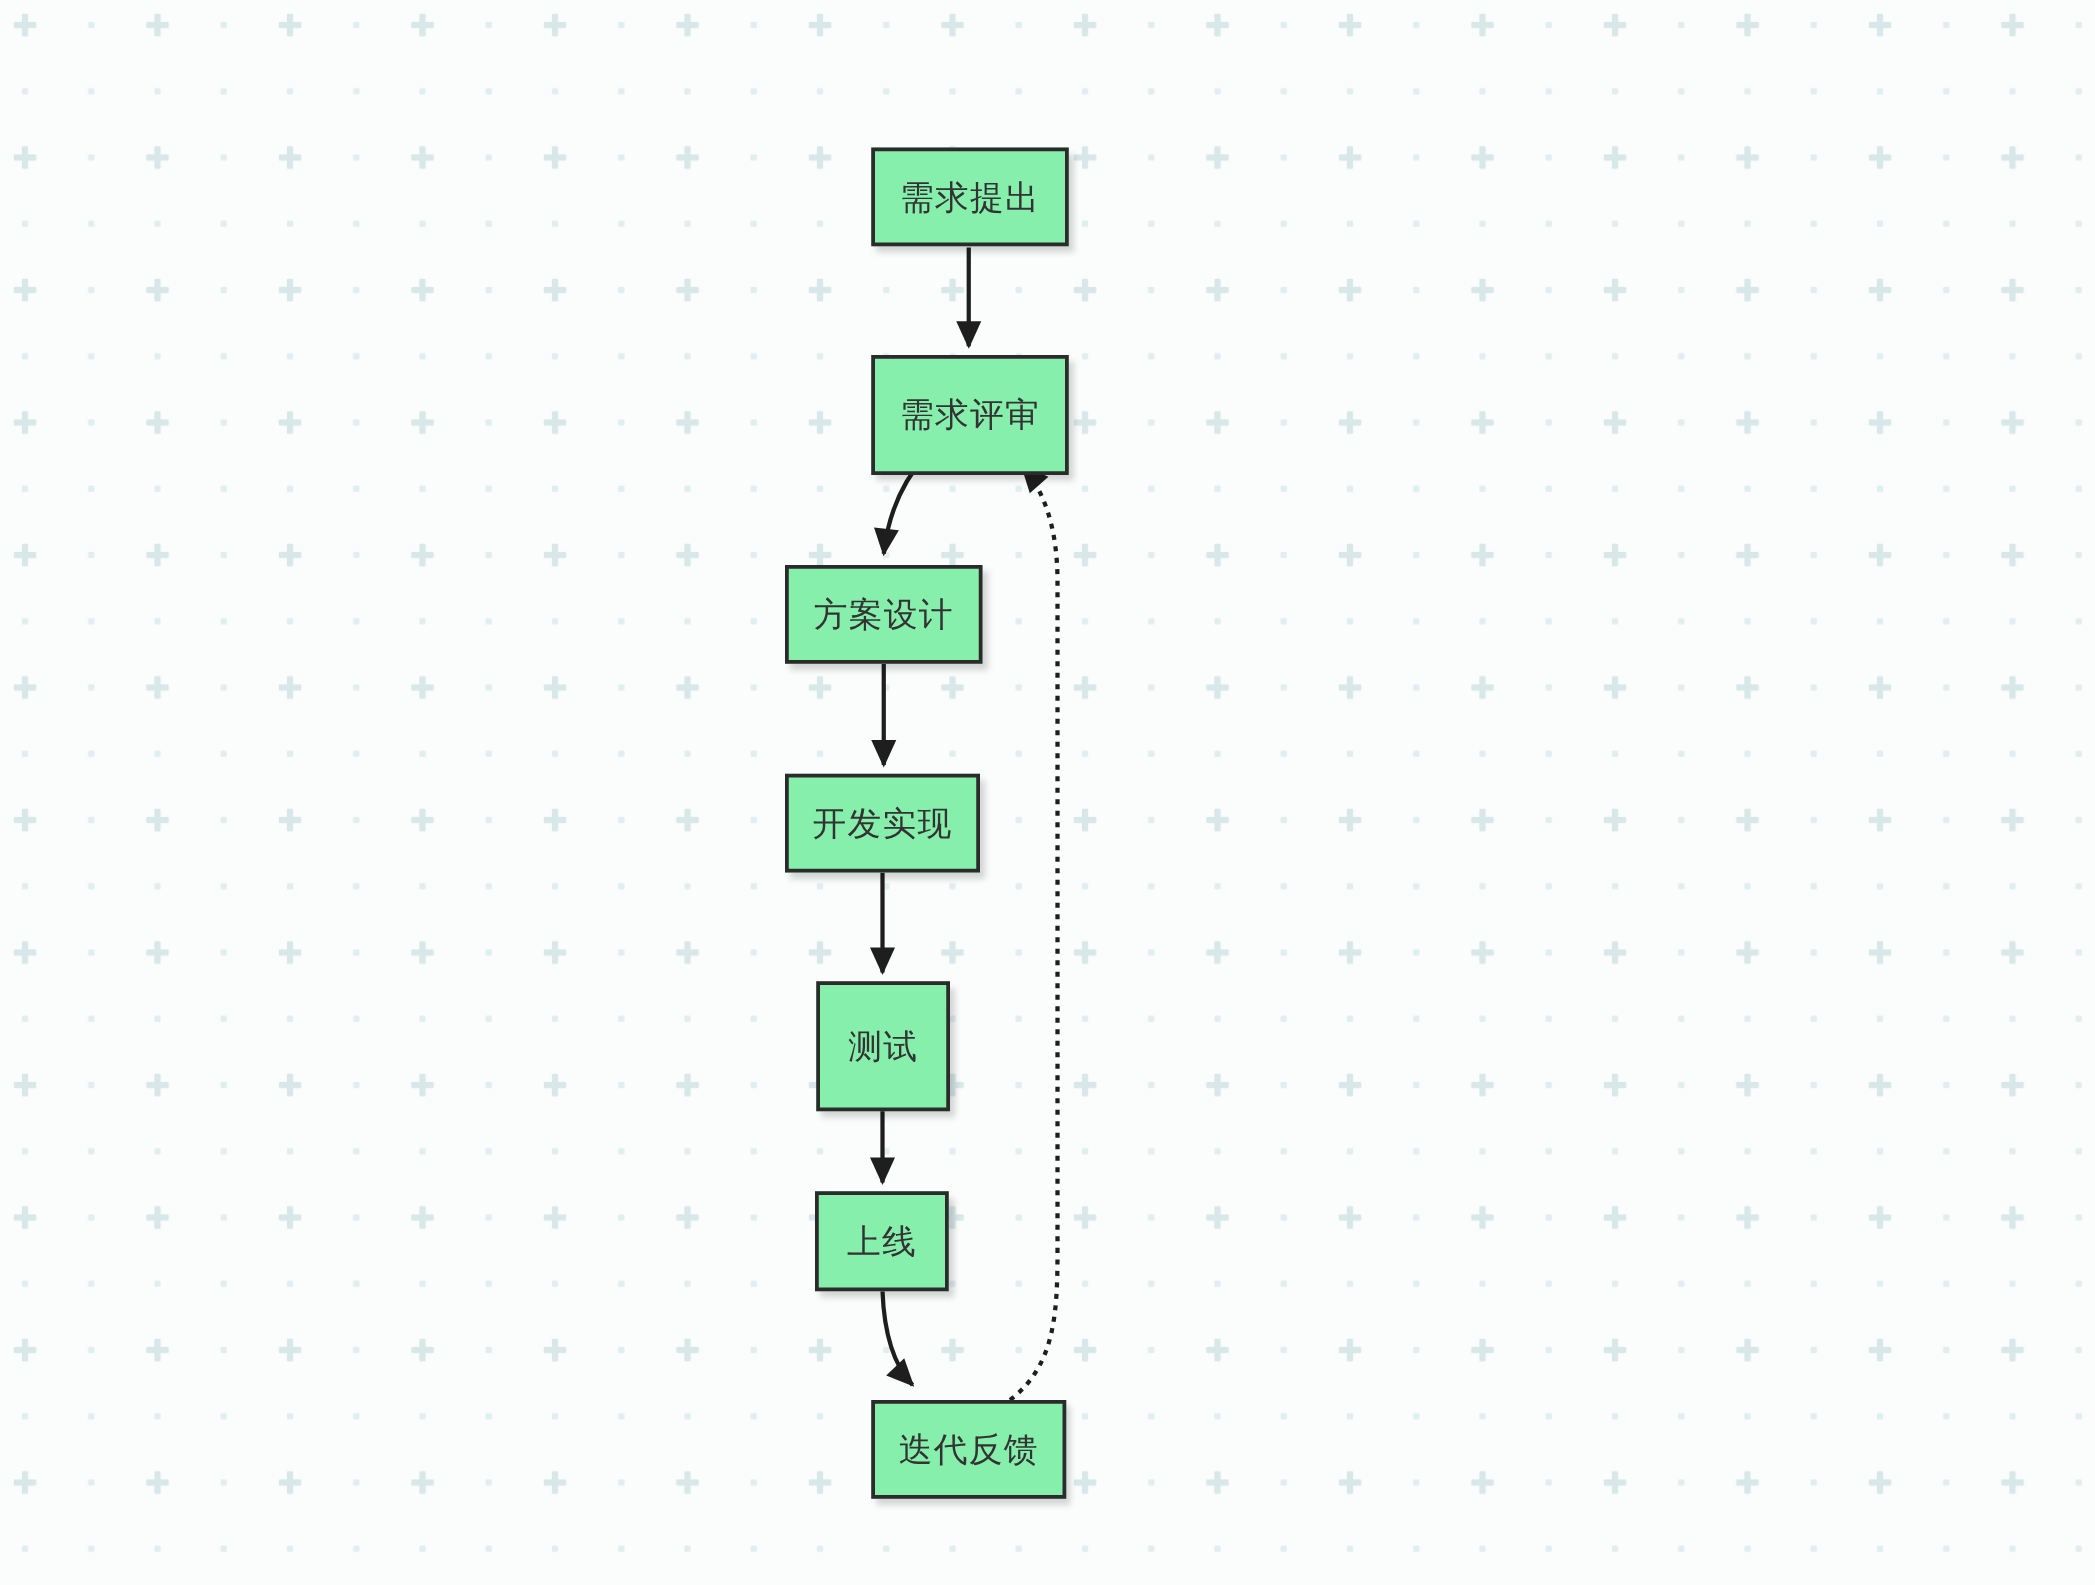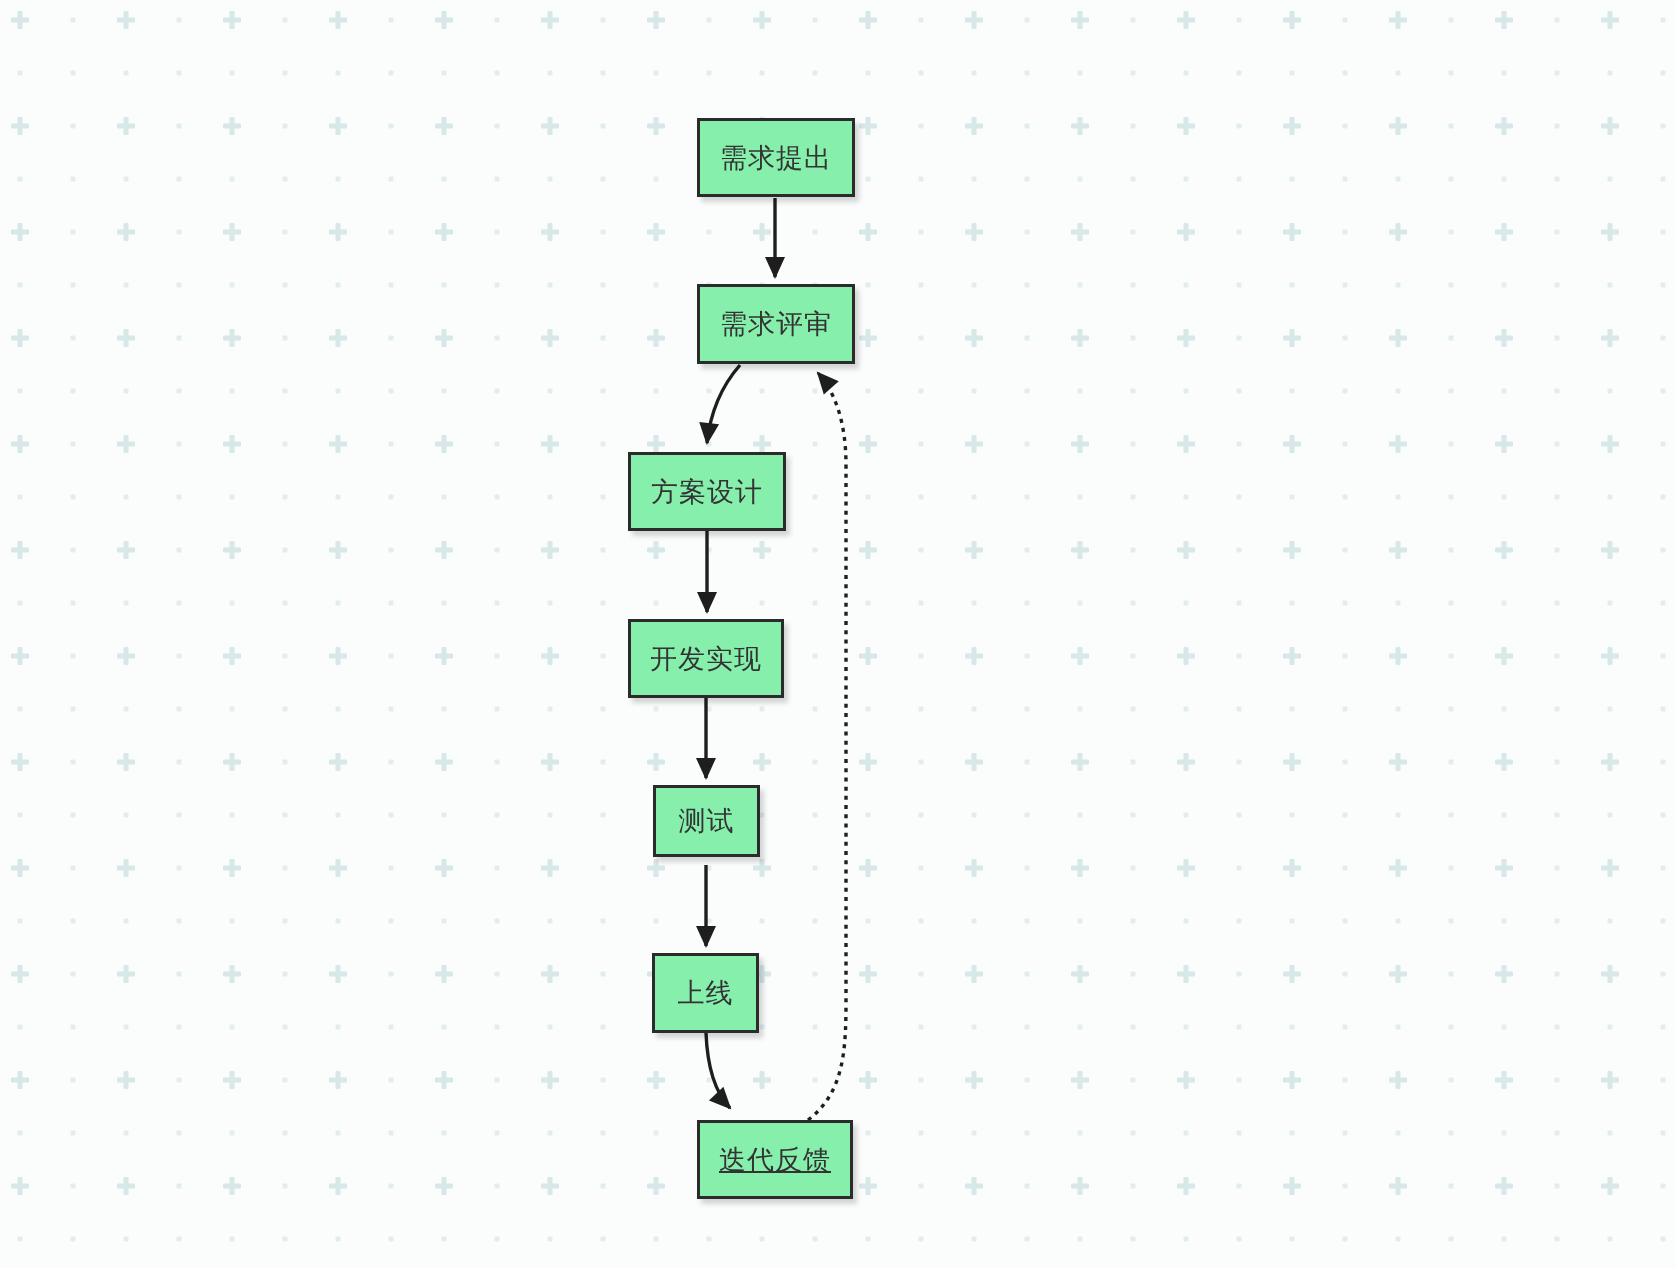--- a/index.html
+++ b/index.html
@@ -30,26 +30,26 @@
     box-shadow: 4px 5px 5px rgba(0,0,0,0.16);
     display: flex;
     align-items: center;
     justify-content: center;
     color: #333333;
     font-size: 27px;
     letter-spacing: 1px;
     white-space: nowrap;
   }
   .node-0 { left: 697px; top: 118px;  width: 158px; height: 79px; }
-  .node-1 { left: 697px; top: 284px;  width: 158px; height: 80px; font-family: Liberation Serif, serif; }
+  .node-1 { left: 697px; top: 284px;  width: 158px; height: 96px; font-family: Liberation Serif, serif; }
   .node-2 { left: 628px; top: 452px;  width: 158px; height: 79px; }
   .node-3 { left: 628px; top: 619px;  width: 156px; height: 79px; text-align: right; }
-  .node-4 { left: 653px; top: 785px;  width: 107px; height: 72px; }
+  .node-4 { left: 653px; top: 785px;  width: 107px; height: 104px; }
   .node-5 { left: 652px; top: 953px;  width: 107px; height: 80px; }
-  .node-6 { left: 697px; top: 1120px; width: 156px; height: 79px; text-decoration: underline; }
+  .node-6 { left: 697px; top: 1120px; width: 156px; height: 79px; }
   .edge {
     fill: none;
     stroke: #1E1E1E;
     stroke-width: 3.4;
   }
   .edge.dotted {
     stroke-dasharray: 4 5.2;
     stroke-linecap: butt;
   }
   .watermark {

